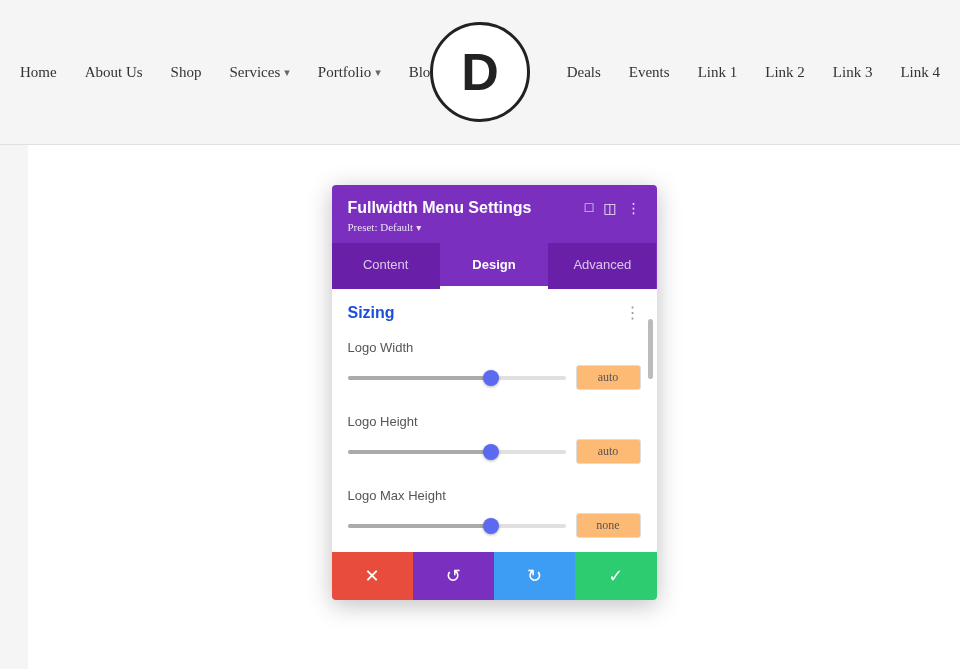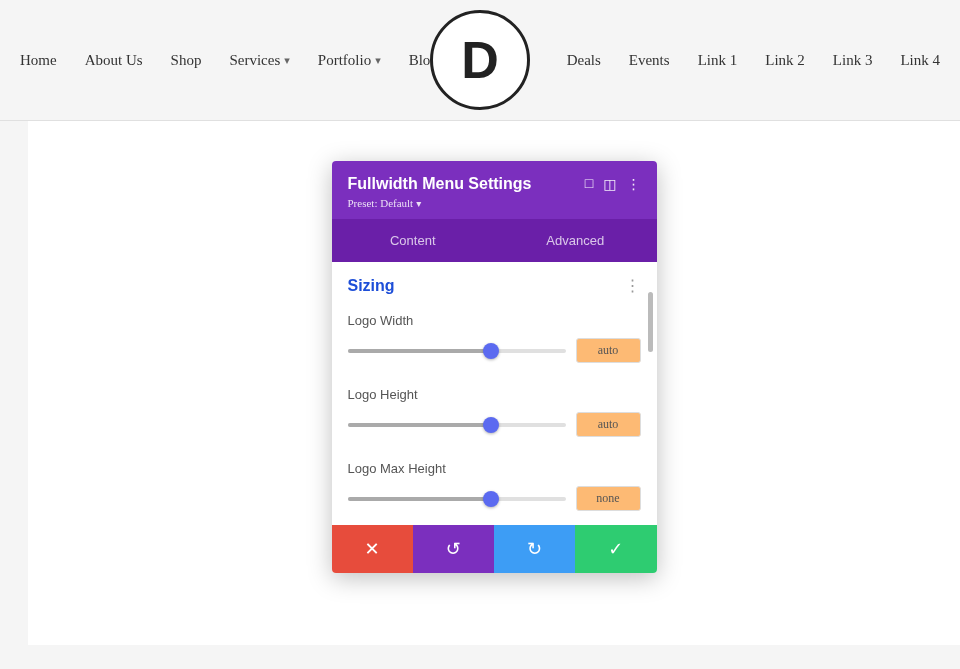--- a/index.html
+++ b/index.html
@@ -8,21 +8,21 @@
       background: #f5f5f5;
       min-height: 669px;
       position: relative;
     }
 
     
     .navbar {
       background: #f5f5f5;
       width: 100%;
       padding: 0 20px;
-      height: 121px;
+      height: 145px;
       display: flex;
       align-items: center;
       justify-content: space-between;
       border-bottom: 1px solid #e0e0e0;
       position: relative;
     }
     .nav-left {
       display: flex;
       gap: 28px;
       align-items: center;
@@ -307,20 +307,21 @@
           <span class="panel-icon">□</span>
           <span class="panel-icon">◫</span>
           <span class="panel-icon">⋮</span>
         </div>
       </div>
       <div class="panel-preset">Preset: Default</div>
     </div>
 
     <div class="panel-tabs">
       <div class="tab">Content</div>
+      <div class="tab active">Design</div>
       <div class="tab">Advanced</div>
     </div>
 
     <div class="panel-body">
 
       <div class="section-header">
         <span class="section-title">Sizing</span>
         <span class="section-menu-icon">⋮</span>
       </div>
 

